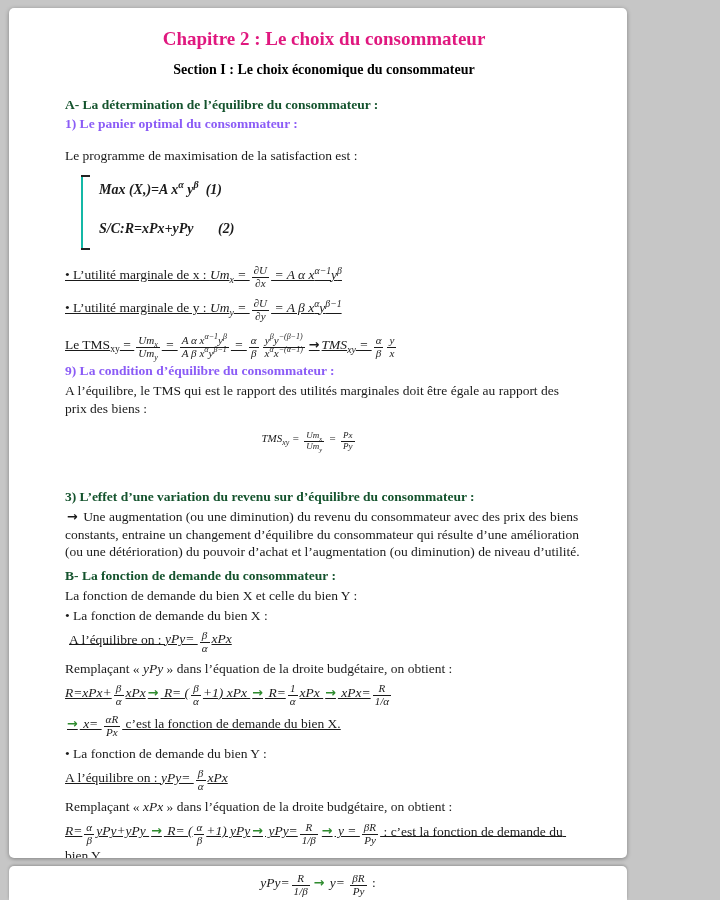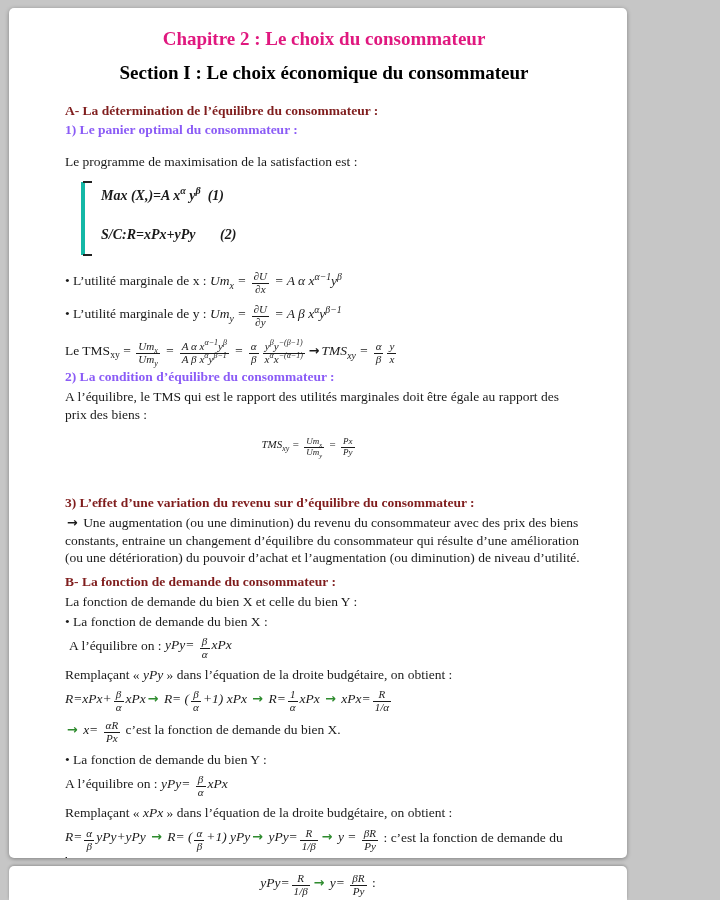--- a/index.html
+++ b/index.html
@@ -17,27 +17,27 @@
     box-shadow:0 1px 4px rgba(0,0,0,.35);
     padding:18px 44px 0 56px;box-sizing:border-box;overflow:hidden;
   }
   .page2{
     position:absolute;left:9px;right:9px;top:866px;height:34px;
     background:#ffffff;border-radius:5px 5px 0 0;
     box-shadow:0 -1px 3px rgba(0,0,0,.25);
     padding-top:7px;box-sizing:border-box;
   }
   h1.title{margin:2px 0 12px;text-align:center;font-size:19px;color:#e0187f;font-weight:bold;}
-  h2.subtitle{margin:0 0 18px;text-align:center;font-size:19px;font-weight:bold;color:#000;}
+  h2.subtitle{margin:0 0 18px;text-align:center;font-size:14px;font-weight:bold;color:#000;}
   p{margin:0;font-size:13.5px;line-height:1.32;}
-  .h-blue{color:#7f1d1d;font-weight:bold;margin:6px 0 1px;}
+  .h-blue{color:#14532d;font-weight:bold;margin:6px 0 1px;}
   .h-green{color:#8b5cf6;font-weight:bold;margin:1px 0 1px;}
   .para{margin:1px 0 12px;}
-  .mline{margin:8px 0;white-space:pre-wrap;}
-  .bracket{margin:10px 0 12px 16px;position:relative;border-left:4px solid #14b8a6;padding:5px 0 9px 16px;}
+  .mline{margin:8px 0;white-space:pre-wrap;text-decoration:underline;}
+  .bracket{margin:10px 0 12px 16px;position:relative;border-left:2px solid #14b8a6;padding:5px 0 9px 16px;}
   .bracket::before,.bracket::after{content:"";position:absolute;left:-2px;width:9px;height:2px;background:#222;}
   .bracket::before{top:-1px}
   .bracket::after{bottom:-1px}
   .prog{font-weight:bold;font-style:italic;font-size:14px;margin:0 0 20px;white-space:pre-wrap;}
   .prog:last-child{margin-bottom:2px;}
   .frac{display:inline-block;vertical-align:-0.75em;text-align:center;line-height:1.08;font-size:0.82em;margin:0 2px;}
   .frac .fn{display:block;border-bottom:1px solid currentColor;padding:0 2px;}
   .frac .fd{display:block;padding:0 2px;}
   sup,sub{font-size:0.72em;line-height:0;}
   .i{font-style:italic;}
@@ -67,21 +67,21 @@
 
     <div class="bracket">
       <p class="prog">Max (X,)=A x<sup>α</sup> y<sup>β</sup>&nbsp;&nbsp;(1)</p>
       <p class="prog">S/C:R=xPx+yPy&nbsp;&nbsp;&nbsp;&nbsp;&nbsp;&nbsp;&nbsp;(2)</p>
     </div>
 
     <p class="mline" style="margin-top:16px;">• L’utilité marginale de x : <span class="i">Um<sub>x</sub> = <span class="frac"><span class="fn">∂U</span><span class="fd">∂x</span></span> = A α x<sup>α−1</sup>y<sup>β</sup></span></p>
     <p class="mline" style="margin-top:0;">• L’utilité marginale de y : <span class="i">Um<sub>y</sub> = <span class="frac"><span class="fn">∂U</span><span class="fd">∂y</span></span> = A β x<sup>α</sup>y<sup>β−1</sup></span></p>
     <p class="mline" style="margin-top:12px;margin-bottom:2px;">Le TMS<sub>xy</sub>&nbsp;=&nbsp;<span class="i"><span class="frac"><span class="fn">Um<sub>x</sub></span><span class="fd">Um<sub>y</sub></span></span> = <span class="frac"><span class="fn">A α x<sup>α−1</sup>y<sup>β</sup></span><span class="fd">A β x<sup>α</sup>y<sup>β−1</sup></span></span> = <span class="frac"><span class="fn">α</span><span class="fd">β</span></span><span class="frac"><span class="fn">y<sup>β</sup>y<sup>−(β−1)</sup></span><span class="fd">x<sup>α</sup>x<sup>−(α−1)</sup></span></span></span><span class="arrow">→</span><span class="i">TMS<sub>xy</sub> = <span class="frac"><span class="fn">α</span><span class="fd">β</span></span><span class="frac"><span class="fn">y</span><span class="fd">x</span></span></span></p>
 
-    <p class="h-green">2) La condition d’équilibre du consommateur :</p>
+    <p class="h-green">9) La condition d’équilibre du consommateur :</p>
     <p class="tight">A l’équilibre, le TMS qui est le rapport des utilités marginales doit être égale au rapport des prix des biens :</p>
 
     <p class="center-f"><span class="i">TMS<sub>xy</sub> = <span class="frac"><span class="fn">Um<sub>x</sub></span><span class="fd">Um<sub>y</sub></span></span> = <span class="frac"><span class="fn">Px</span><span class="fd">Py</span></span></span></p>
 
     <p class="h-blue s3gap">3) L’effet d’une variation du revenu sur d’équilibre du consommateur :</p>
     <p class="tight"><span class="arrow">→</span> Une augmentation (ou une diminution) du revenu du consommateur avec des prix des biens constants, entraine un changement d’équilibre du consommateur qui résulte d’une amélioration (ou une détérioration) du pouvoir d’achat et l’augmentation (ou diminution) de niveau d’utilité.</p>
 
     <p class="h-blue">B- La fonction de demande du consommateur :</p>
     <p class="tight"> La fonction de demande du bien X et celle du bien Y :</p>
 

